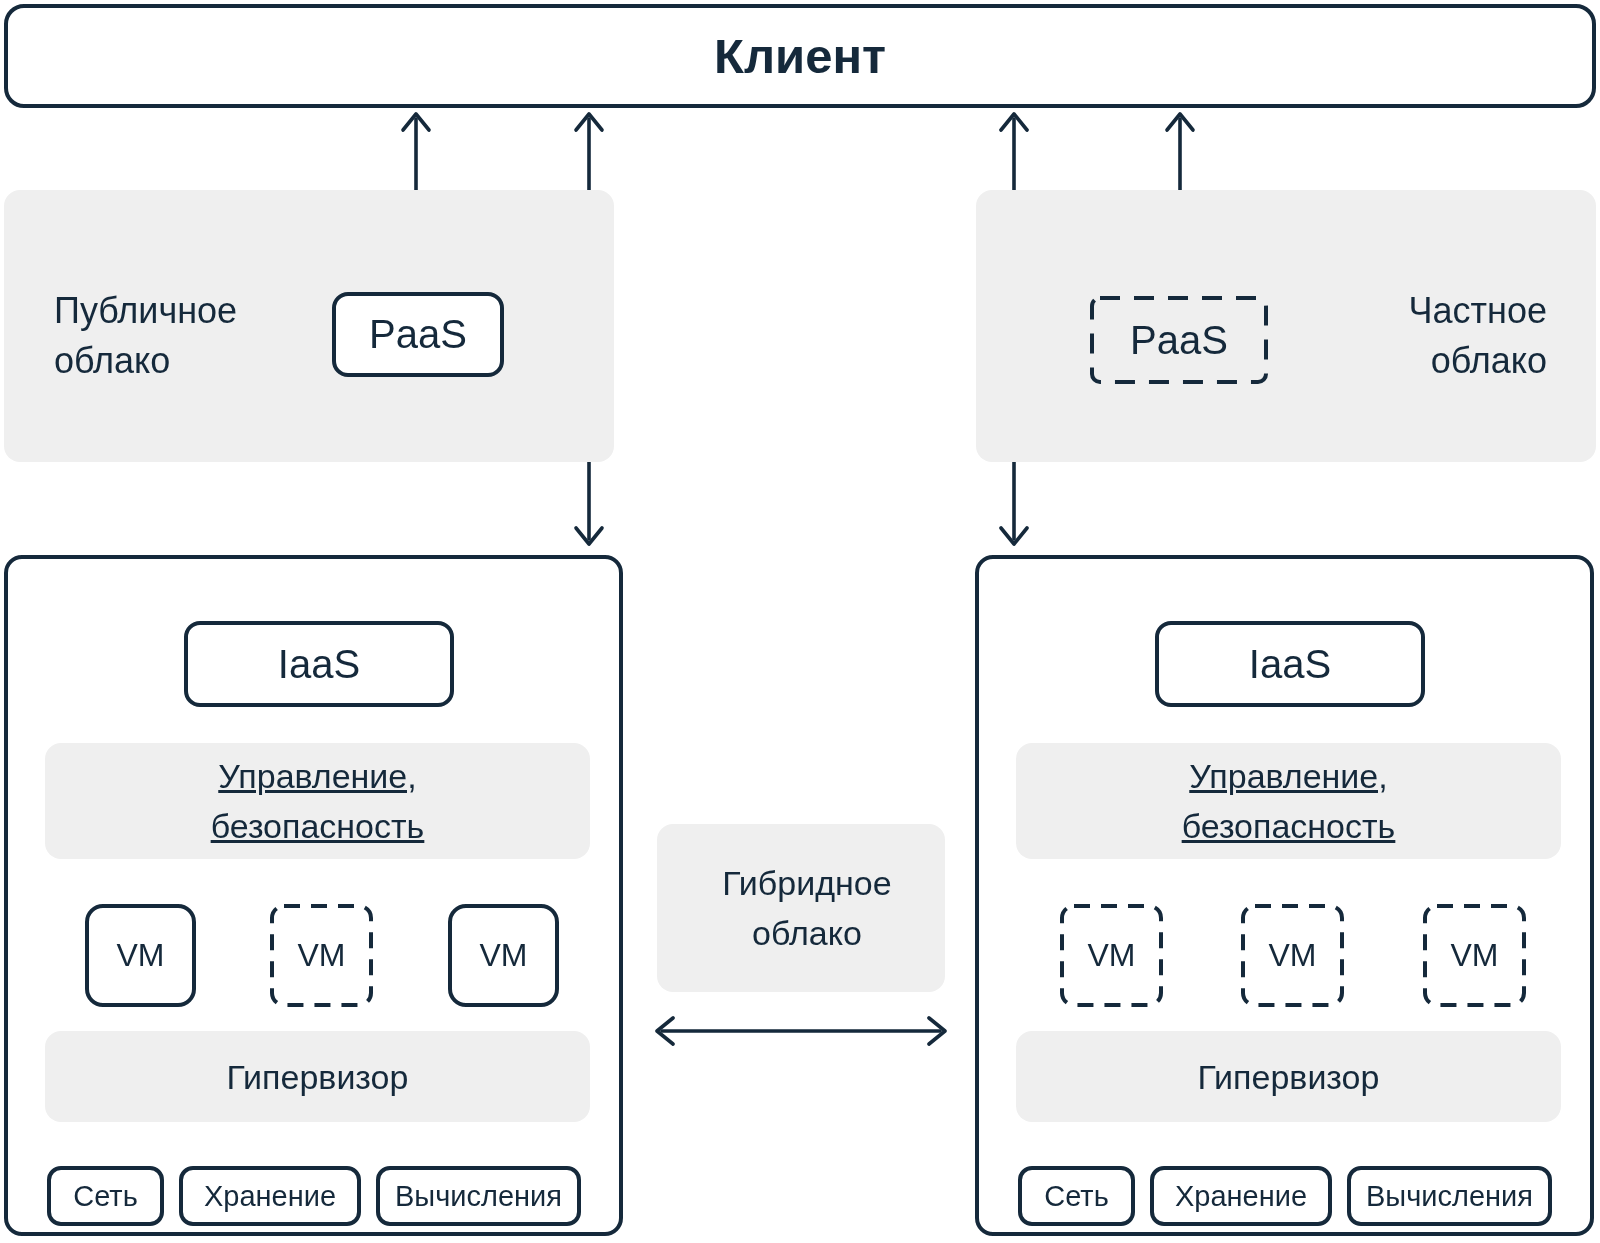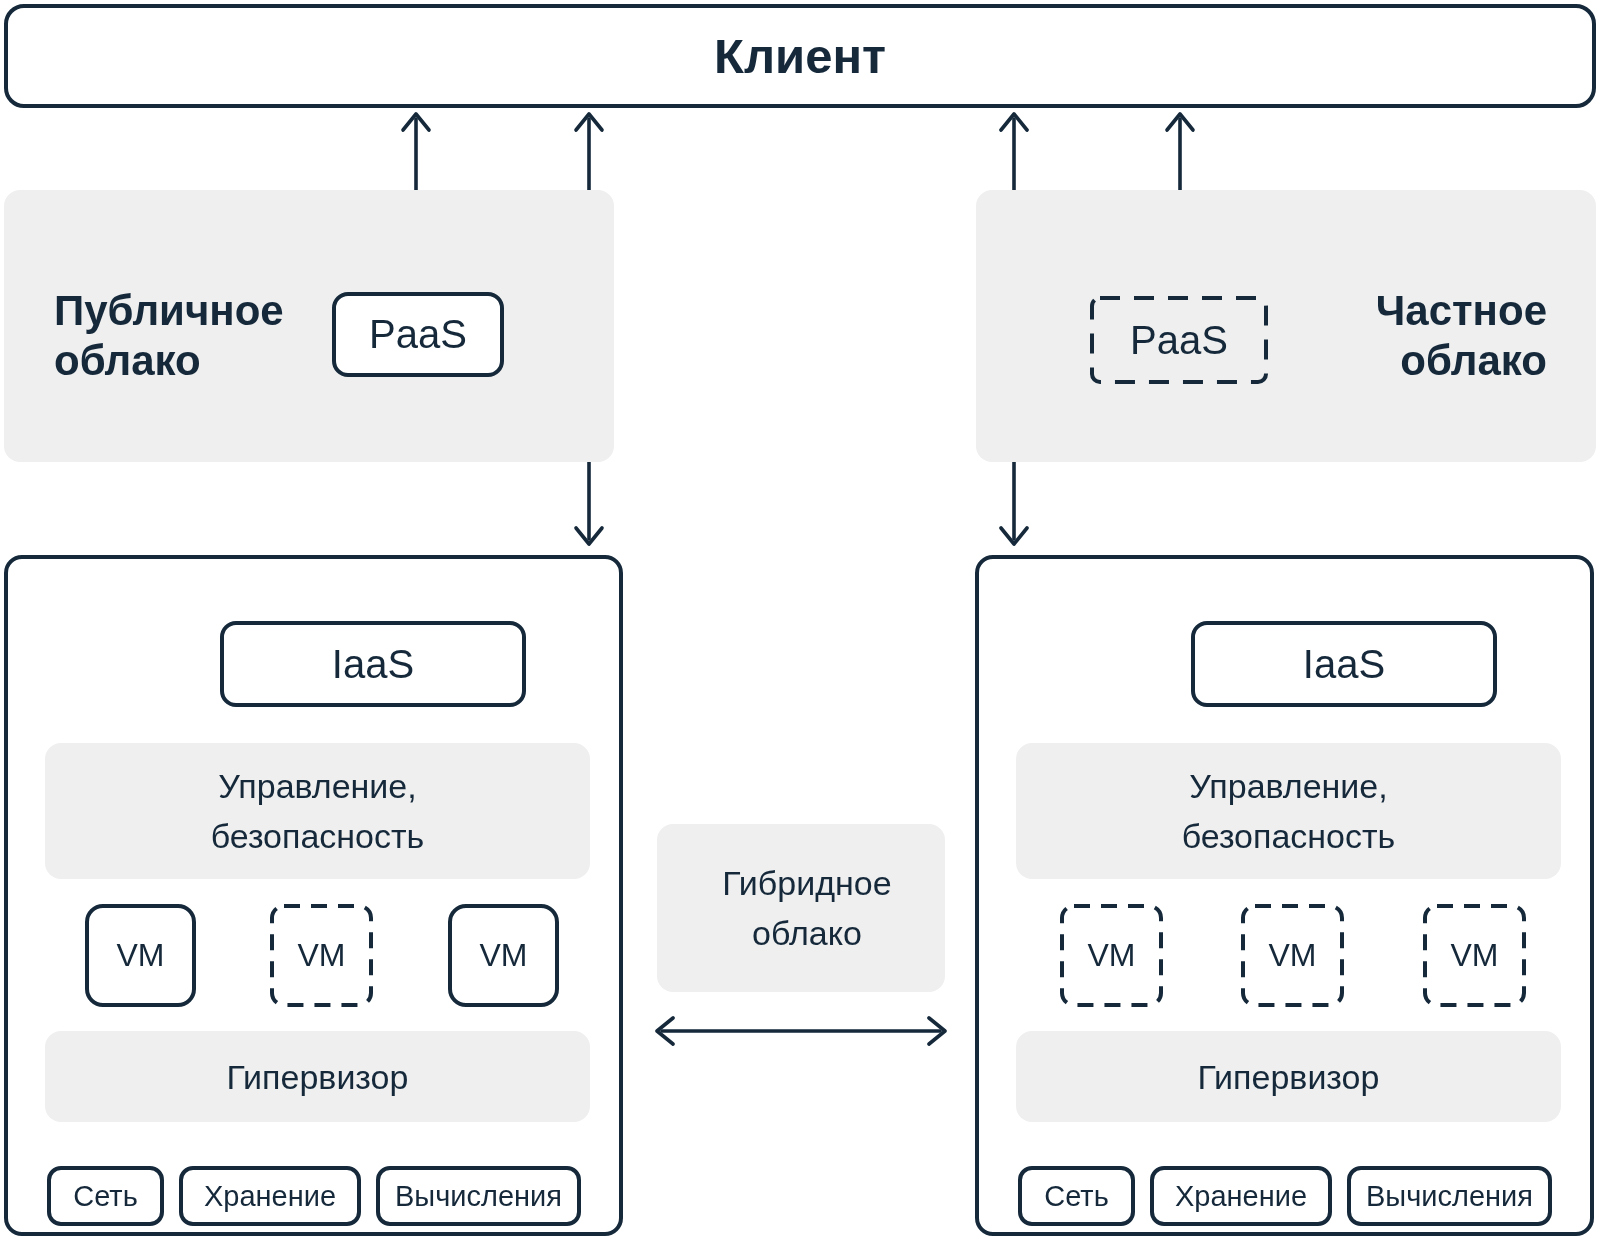--- a/index.html
+++ b/index.html
@@ -44,23 +44,23 @@
     font-size: 49px; font-weight: 700;
   }
 
   
   .zone-panel {
     background: #EFEFEF;
     border-radius: 16px;
   }
   .zone-label {
     position: absolute;
-    font-size: 42px;
+    font-size: 36px;
     line-height: 50px;
-    font-weight: 700;
+    font-weight: 400;
   }
 
   
   .service-box {
     display: flex; align-items: center; justify-content: center;
     font-size: 40px;
     border-radius: 16px;
   }
   .service-box.solid {
     border: 4px solid #15293B;
@@ -79,31 +79,31 @@
   .dash-label { position: relative; }
 
   
   .infra-box {
     width: 619px; height: 681px; top: 555px;
     border: 4px solid #15293B;
     border-radius: 18px;
     background: #ffffff;
   }
   .iaas-box {
-    left: 176px; top: 62px; width: 306px; height: 86px; margin-left: 36px;
+    left: 176px; top: 62px; width: 270px; height: 86px;
   }
   .inner-panel {
     left: 37px; width: 545px;
     background: #EFEFEF;
     border-radius: 16px;
     display: flex; align-items: center; justify-content: center;
     text-align: center;
     font-size: 34px; line-height: 50px;
   }
-  .mgmt-panel { top: 184px; height: 136px; }
+  .mgmt-panel { top: 184px; height: 116px; text-decoration: underline; }
   .mgmt-panel span { display: inline-block; max-width: 420px; }
   .hyper-panel { top: 472px; height: 91px; }
 
   .vm-box {
     top: 345px; width: 111px; height: 103px;
     display: flex; align-items: center; justify-content: center;
     font-size: 32px;
     border-radius: 18px;
   }
   .vm-box.solid { border: 4px solid #15293B; background: #ffffff; }

